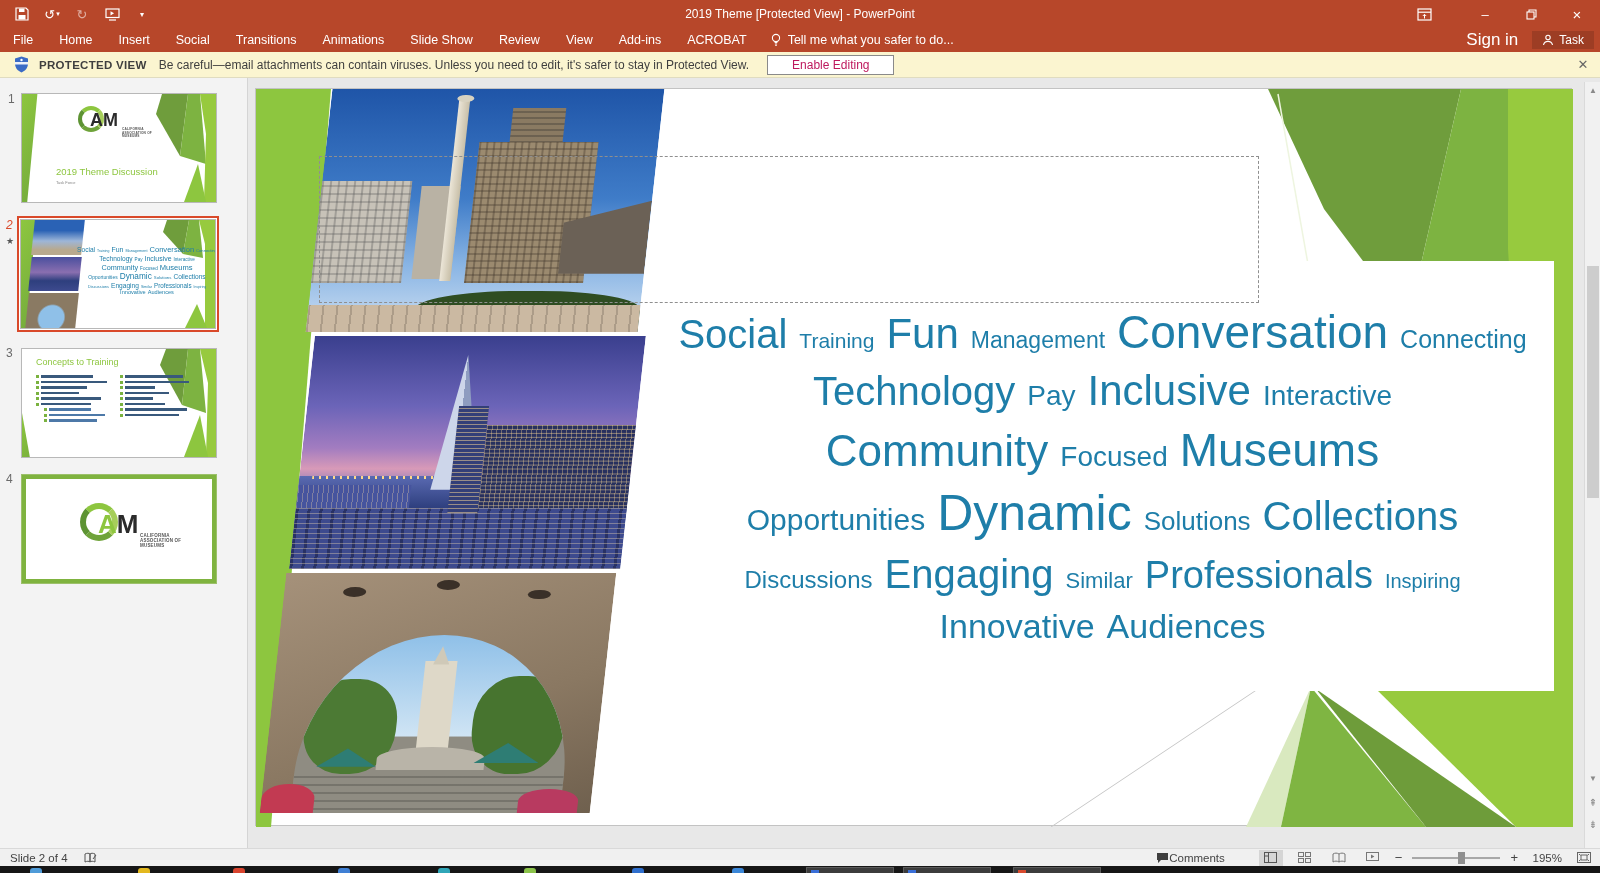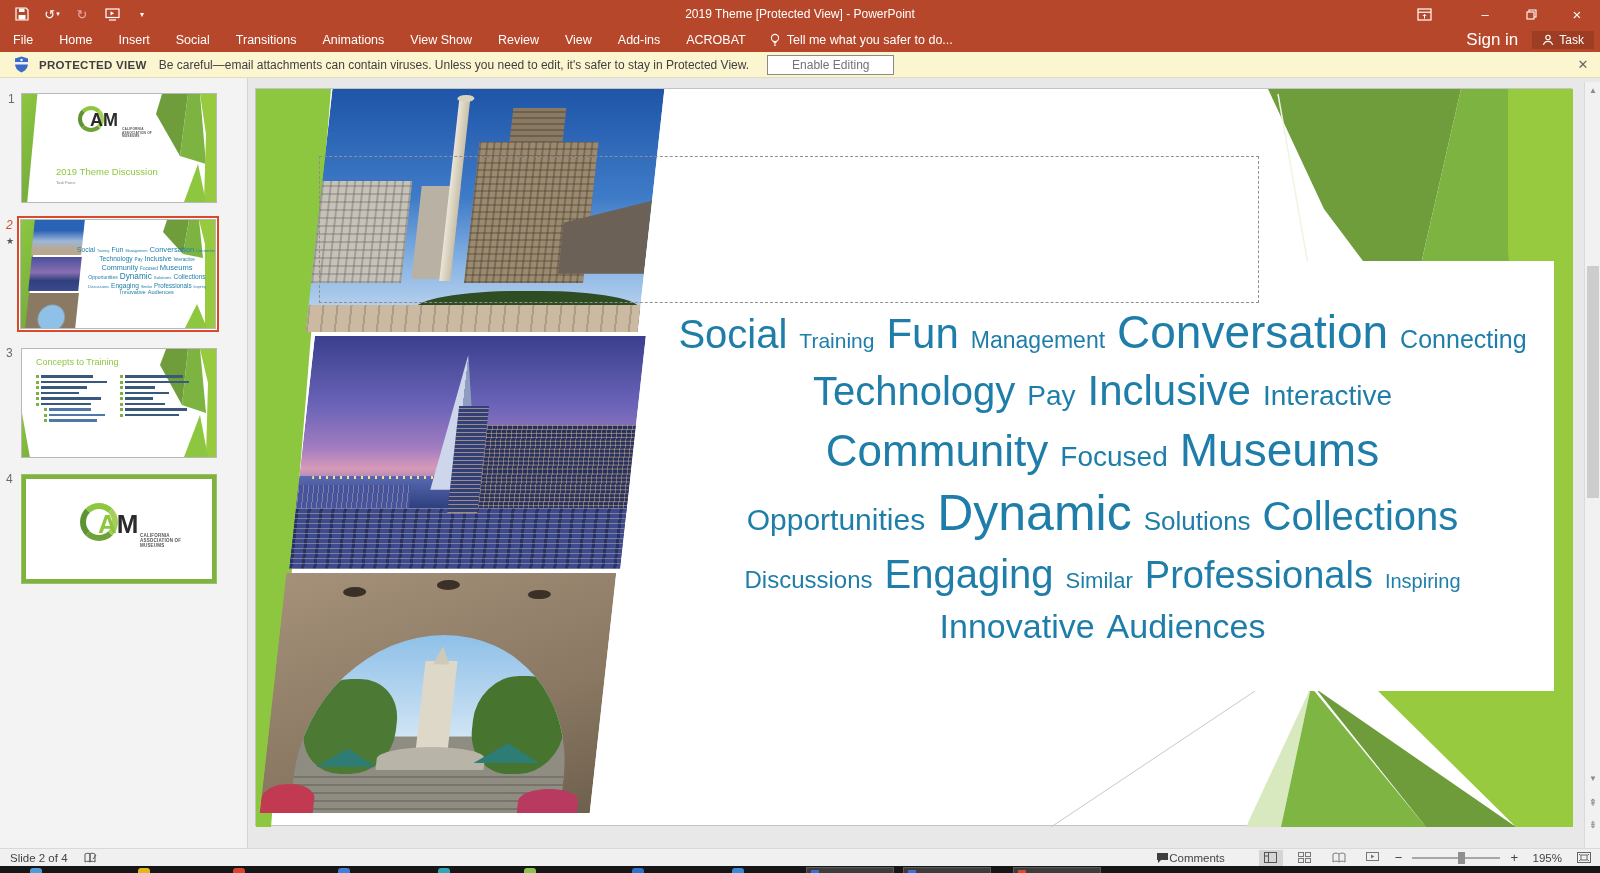--- a/index.html
+++ b/index.html
@@ -23,21 +23,21 @@
   .tellme { display:flex; align-items:center; gap:6px; font-size:12.5px; padding-left:10px; }
   .ribbon-right { position:absolute; right:6px; display:flex; align-items:center; gap:4px; height:100%; }
   .signin { font-size:17px; padding:0 10px; }
   .sharebtn { display:flex; align-items:center; gap:5px; font-size:12px; padding:2px 10px; background:rgba(0,0,0,.14); }
 
   
   .msgbar { position:absolute; left:0; top:52px; width:1600px; height:26px; background:#fbf5d0; border-bottom:1px solid #e0dcc0; display:flex; align-items:center; }
   .msg-shield { margin-left:14px; }
   .msg-label { font-weight:bold; font-size:11.5px; color:#3f3f3f; margin-left:10px; letter-spacing:.3px; }
   .msg-text { font-size:12px; color:#3f3f3f; margin-left:12px; }
-  .msg-btn { margin-left:18px; font-size:12px; color:#737373; background:#fff; border:1px solid #8a8a8a; padding:2px 24px; }
+  .msg-btn { margin-left:18px; font-size:12px; color:#be185d; background:#fff; border:1px solid #8a8a8a; padding:2px 24px; }
   .msg-close { position:absolute; right:8px; color:#666; font-size:13px; width:18px; text-align:center; }
 
   
   .workspace { position:absolute; left:0; top:78px; width:1600px; height:770px; background:#e8e8e8; }
 
   
   .thumbpanel { position:absolute; left:0; top:0; width:248px; height:770px; background:#f3f3f3; border-right:1px solid #d4d4d4; }
   .thumb-num { position:absolute; font-size:12px; color:#6a6a6a; }
   .thumb-num.sel { color:#d9492a; font-style:italic; }
   .thumb-star { position:absolute; font-size:9px; color:#555; }
@@ -139,21 +139,21 @@
   </div>
 
   <div class="ribbonrow">
     <div id="ribbon-tabs">
         <span class="tab">File</span>
         <span class="tab">Home</span>
         <span class="tab">Insert</span>
         <span class="tab">Social</span>
         <span class="tab">Transitions</span>
         <span class="tab">Animations</span>
-        <span class="tab">View Show</span>
+        <span class="tab">Slide Show</span>
         <span class="tab">Review</span>
         <span class="tab">View</span>
         <span class="tab">Add-ins</span>
         <span class="tab">ACROBAT</span>
       </div>
     <div class="tellme">
       <svg width="12" height="14" viewBox="0 0 12 14">
           <circle cx="6" cy="5" r="3.6" fill="none" stroke="#fff" stroke-width="1.1"></circle>
           <path d="M4.6 9.5h2.8M4.9 11h2.2M5.3 12.5h1.4" stroke="#fff" stroke-width="1"></path>
         </svg>

